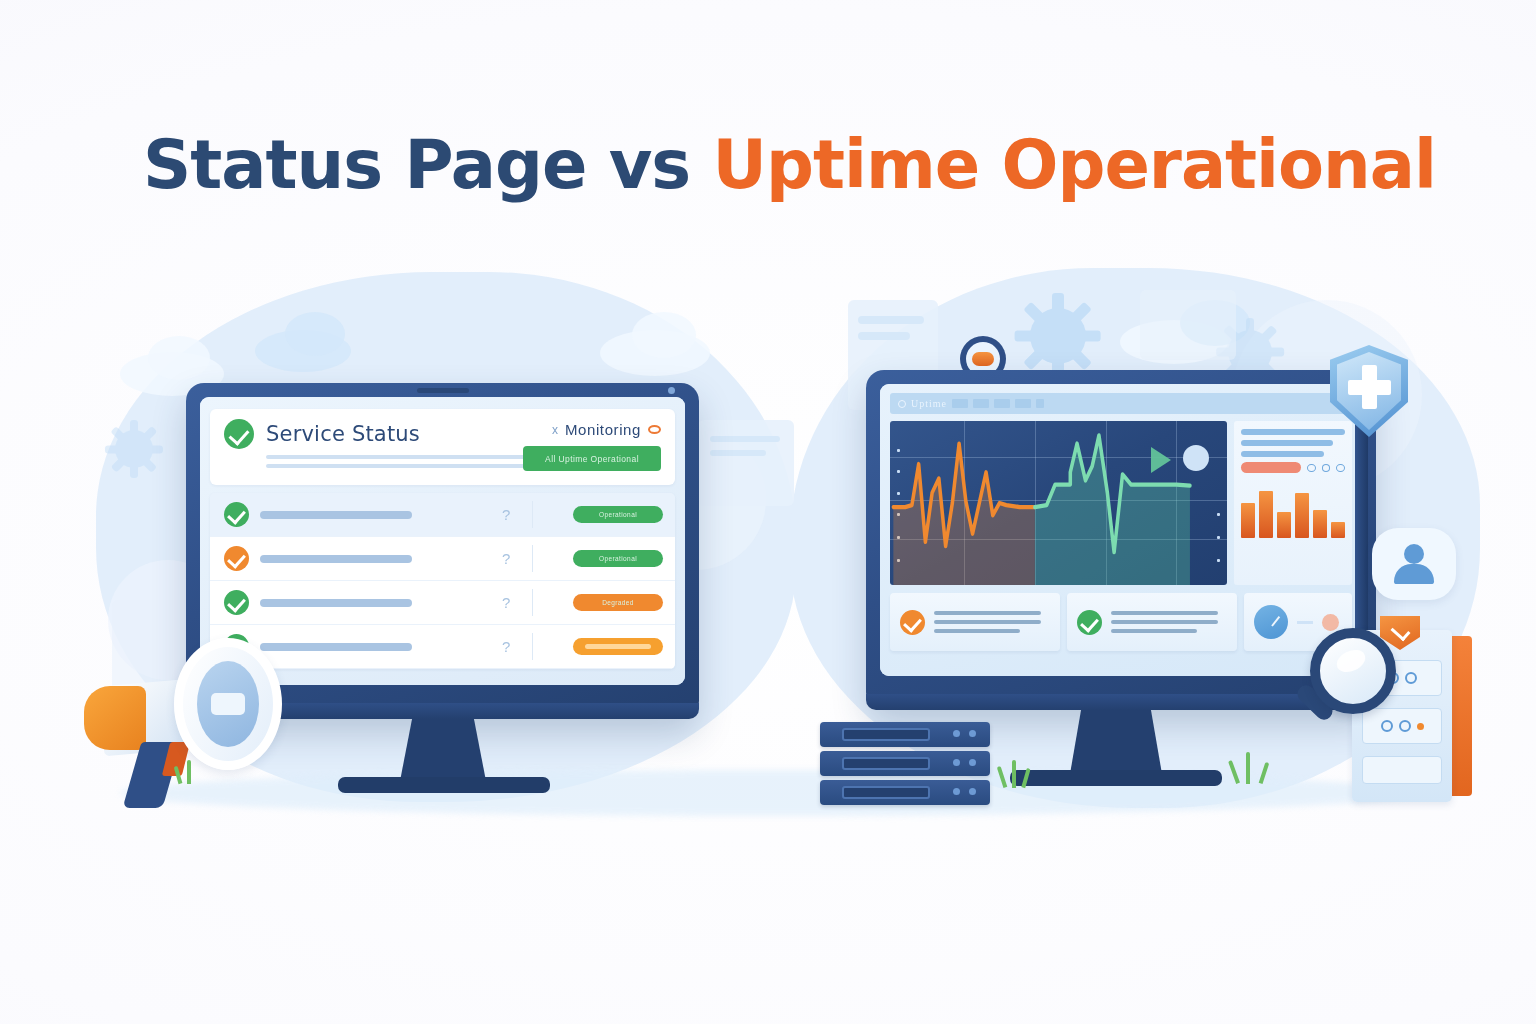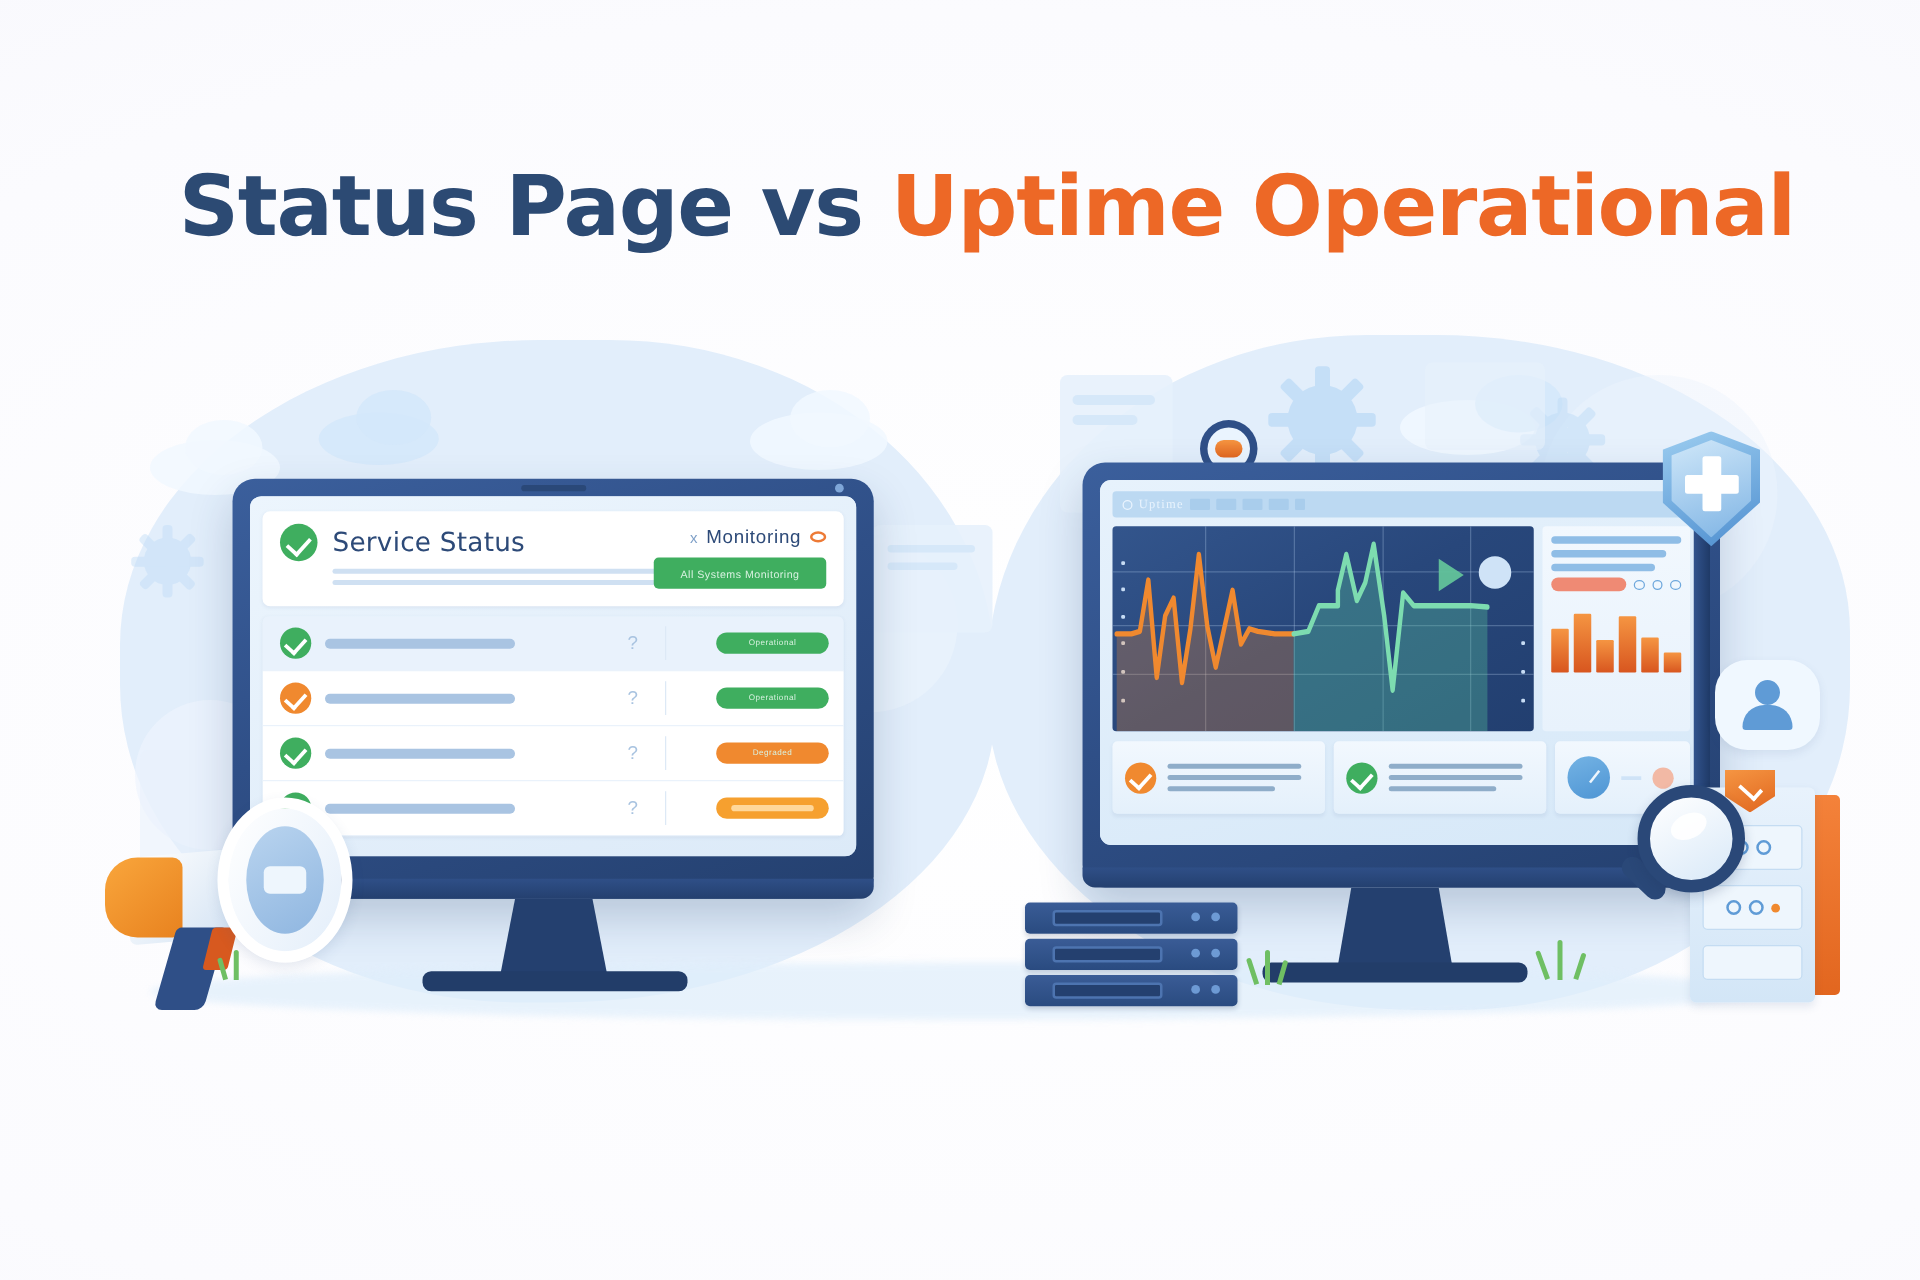--- a/index.html
+++ b/index.html
@@ -453,21 +453,21 @@
             <div class="head-lines">
               <div class="ln" style="width:78%"></div>
               <div class="ln" style="width:78%"></div>
             </div>
           </div>
           <div class="brandrow">
             <span class="brand-x">x</span>
             <span class="brand-txt">Monitoring</span>
             <span class="brand-dot"></span>
           </div>
-          <div class="btn-green">All Systems Monitoring</div>
+          <div class="btn-green">All Uptime Operational</div>
         </div>
 
         <div style="margin-top:8px;border-radius:5px;overflow:hidden;box-shadow:0 1px 3px rgba(60,90,140,.08)">
 
           <div class="row alt">
             <div class="chk sm"></div>
             <div class="bar"></div>
             <div class="q">?</div>
             <div class="div"></div>
             <div class="pill">Operational</div>

